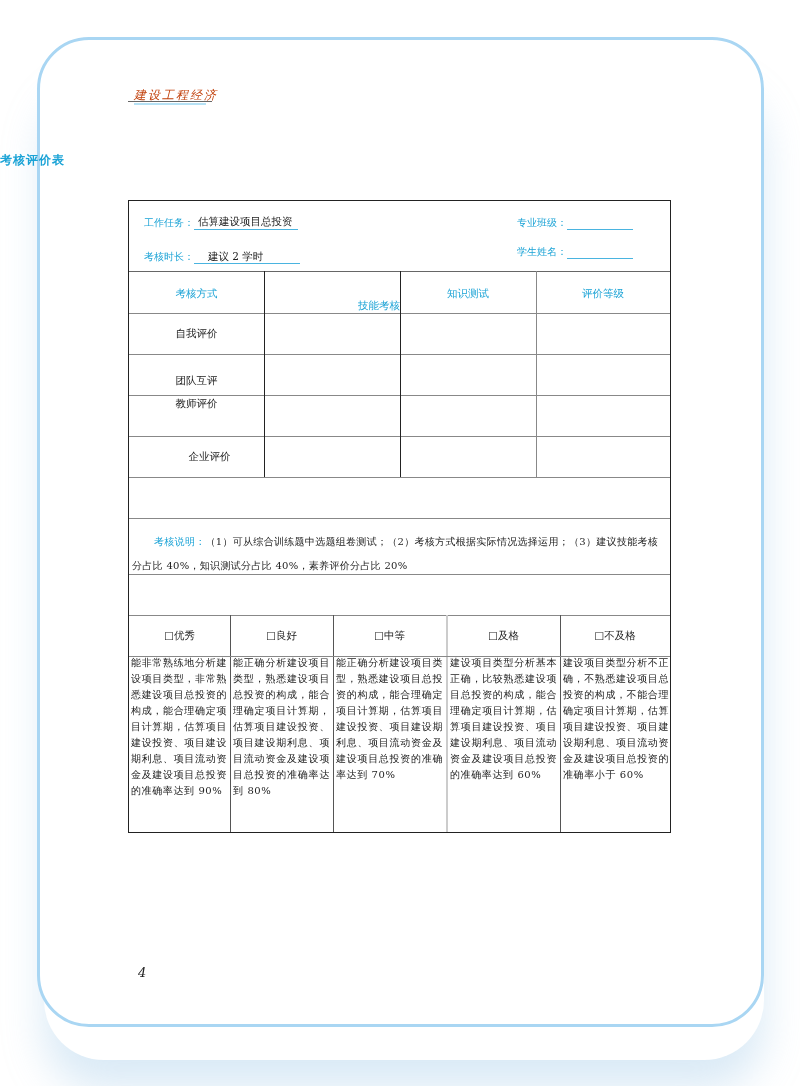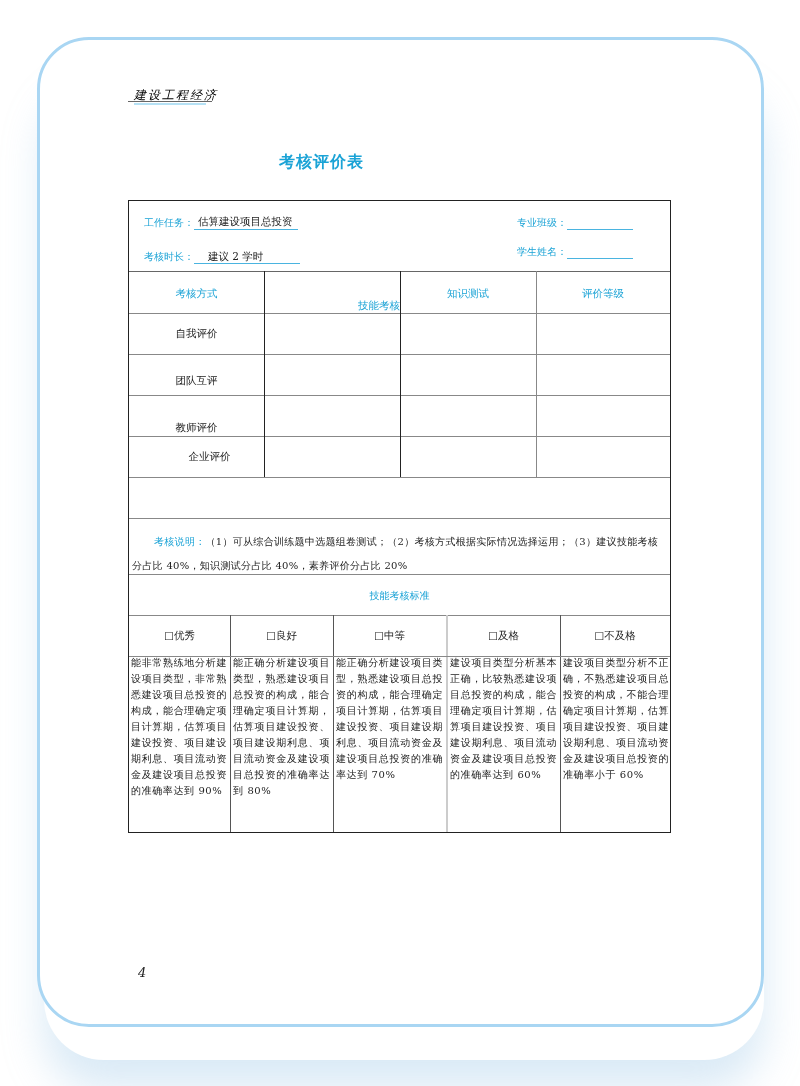--- a/index.html
+++ b/index.html
@@ -11,27 +11,27 @@
     position:absolute; left:44px; top:60px; width:720px; height:1000px;
     border-radius:60px;
     box-shadow: 0 30px 40px rgba(150,195,230,0.35);
   }
   .frame {
     position:absolute; left:37px; top:37px; width:721px; height:984px;
     border:3px solid #a9d6f3; border-radius:52px; background:#fff;
   }
   .running-head {
     position:absolute; left:134px; top:87px; font-size:12px; letter-spacing:2px;
-    color:#000000; font-family:"DejaVu Serif",serif; font-style:italic;
+    color:#c2410c; font-family:"DejaVu Serif",serif; font-style:italic;
   }
   .running-head-line1 { position:absolute; left:128px; top:101px; width:84px; height:1px; background:#666; }
   .running-head-line2 { position:absolute; left:134px; top:103px; width:72px; height:2px; background:#b5e1f5; }
   .page-title {
-    position:absolute; left:0; width:643px; top:152px; text-align:center;
-    font-family:"DejaVu Sans",sans-serif; font-size:16px; font-weight:bold; color:#1ba3d6; letter-spacing:1px;
+    position:absolute; left:0; width:643px; top:152px; text-align:left;
+    font-family:"DejaVu Sans",sans-serif; font-size:12px; font-weight:bold; color:#1ba3d6; letter-spacing:1px;
   }
   .form {
     position:absolute; left:128px; top:200px; width:543px; height:633px;
     border:1.5px solid #222; box-sizing:border-box;
   }
   .blue { color:#1ba3d6; font-family:"DejaVu Sans",sans-serif; }
   .info-row { position:absolute; font-size:10px; }
   .underline-field {
     display:inline-block; border-bottom:1px solid #4ab4e0; height:14px; vertical-align:bottom;
     font-family:"DejaVu Serif",serif; font-size:10.5px; color:#222; padding-left:4px;
@@ -87,21 +87,21 @@
   <div class="vline" style="left:271px; top:70px; height:206px; background:#222;"></div>
   <div class="vline" style="left:407px; top:70px; height:206px; background:#888;"></div>
 
   <div class="cell-text hdr" style="left:0; width:135px; top:86px;">考核方式</div>
   <div class="cell-text hdr" style="left:135px; width:136px; top:98px;text-align:right;">技能考核</div>
   <div class="cell-text hdr" style="left:271px; width:136px; top:86px;">知识测试</div>
   <div class="cell-text hdr" style="left:407px; width:134px; top:86px;">评价等级</div>
 
   <div class="cell-text" style="left:0; width:135px; top:126px;">自我评价</div>
   <div class="cell-text" style="left:0; width:135px; top:173px;">团队互评</div>
-  <div class="cell-text" style="left:0; width:135px; top:220px;">教师评价</div>
+  <div class="cell-text" style="left:0; width:135px; top:196px;">教师评价</div>
   <div class="cell-text" style="left:13px; width:135px; top:249px;">企业评价</div>
 
   <div style="position:absolute; left:136px; top:113px; width:134px; height:40px;"></div>
   <div style="position:absolute; left:272px; top:113px; width:134px; height:40px;"></div>
   <div style="position:absolute; left:408px; top:113px; width:132px; height:40px;"></div>
   <div style="position:absolute; left:136px; top:154px; width:134px; height:40px;"></div>
   <div style="position:absolute; left:272px; top:154px; width:134px; height:40px;"></div>
   <div style="position:absolute; left:408px; top:154px; width:132px; height:40px;"></div>
   <div style="position:absolute; left:136px; top:195px; width:134px; height:40px;"></div>
   <div style="position:absolute; left:272px; top:195px; width:134px; height:40px;"></div>
@@ -110,21 +110,20 @@
   <div style="position:absolute; left:272px; top:236px; width:134px; height:40px;"></div>
   <div style="position:absolute; left:408px; top:236px; width:132px; height:40px;"></div>
 
   <div class="hline" style="top:317px; width:541px;"></div>
 
   <div style="position:absolute; left:3px; top:329px; width:534px; font-size:10px; line-height:24px; text-indent:22px; letter-spacing:0.3px;">
     <span class="blue">考核说明：</span><span>（1）可从综合训练题中选题组卷测试；（2）考核方式根据实际情况选择运用；（3）建议技能考核分占比 40%，知识测试分占比 40%，素养评价分占比 20%</span>
   </div>
   <div class="hline" style="top:373px; width:541px;"></div>
 
-  <div class="cell-text hdr" style="left:0; width:541px; top:388px; font-size:10px;">技能考核标准</div>
   <div class="hline" style="top:414px; width:541px;"></div>
 
   <div class="vline" style="left:101px; top:414px; height:217px;"></div>
   <div class="vline" style="left:204px; top:414px; height:217px;"></div>
   <div class="vline" style="left:317px; top:414px; height:217px; background:#ccc; width:2px;"></div>
   <div class="vline" style="left:431px; top:414px; height:217px;"></div>
 
   <div class="cell-text" style="left:0; width:101px; top:428px;">□优秀</div>
   <div class="cell-text" style="left:101px; width:103px; top:428px;">□良好</div>
   <div class="cell-text" style="left:204px; width:113px; top:428px;">□中等</div>

